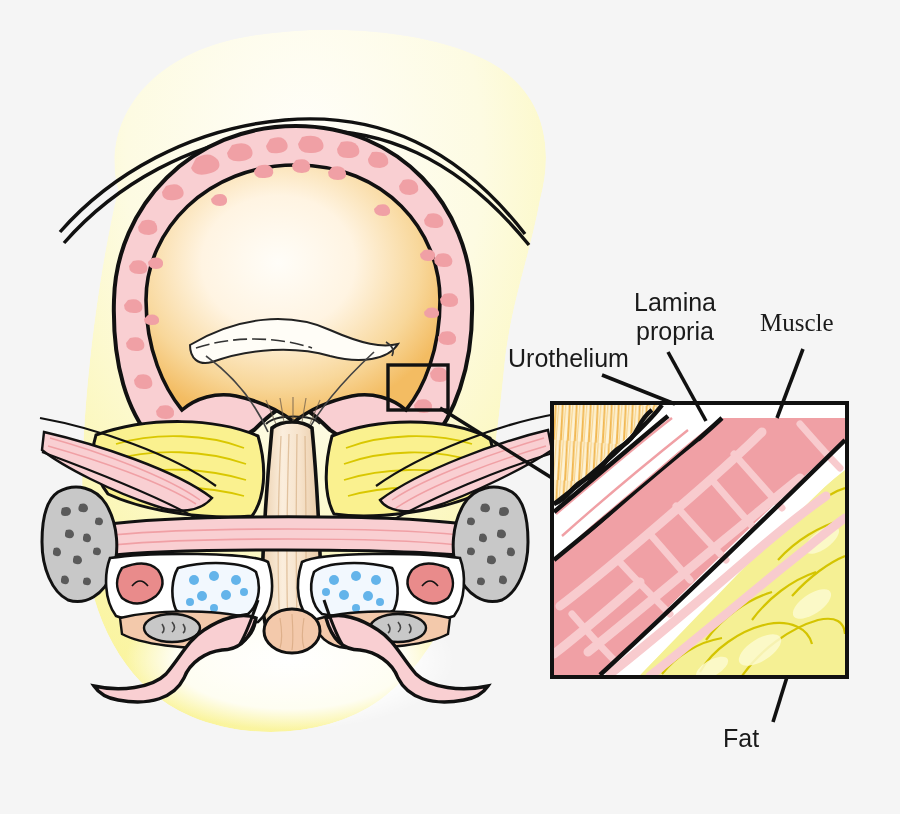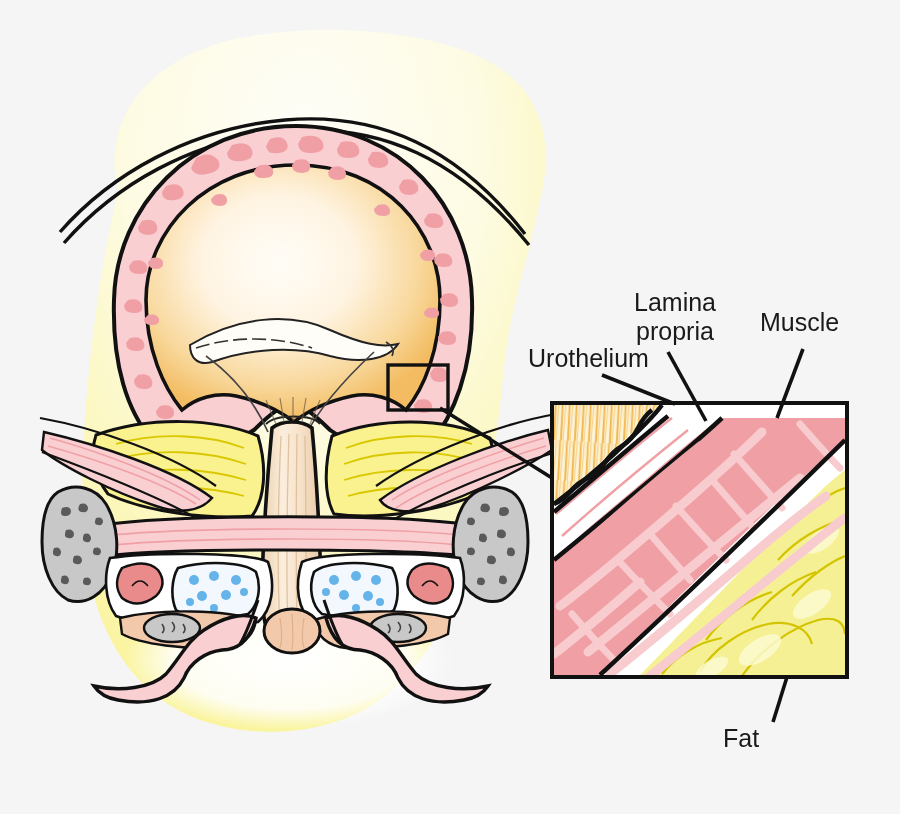--- a/index.html
+++ b/index.html
@@ -29,23 +29,23 @@
   }
   .anno-label {
     position: absolute;
     font-family: "Liberation Sans", sans-serif;
     font-size: 25px;
     line-height: 29px;
     color: #1a1a1a;
     white-space: pre;
     letter-spacing: 0px;
   }
-  #label-urothelium { left: 508px; top: 344px; margin-left: 20px; }
+  #label-urothelium { left: 508px; top: 344px; }
   #label-lamina     { left: 634px; top: 288px; text-align: center; }
-  #label-muscle     { left: 760px; top: 308px; }
+  #label-muscle     { left: 760px; top: 308px; font-family: Liberation Serif, serif; }
   #label-fat        { left: 723px; top: 724px; }
 </style>
 </head>
 <body>
 
 <div id="figure-root">
 
   <svg id="figure-svg" viewBox="0 0 900 814">
     <defs>
       <radialGradient id="lumenGrad" cx="45%" cy="38%" r="62%">

